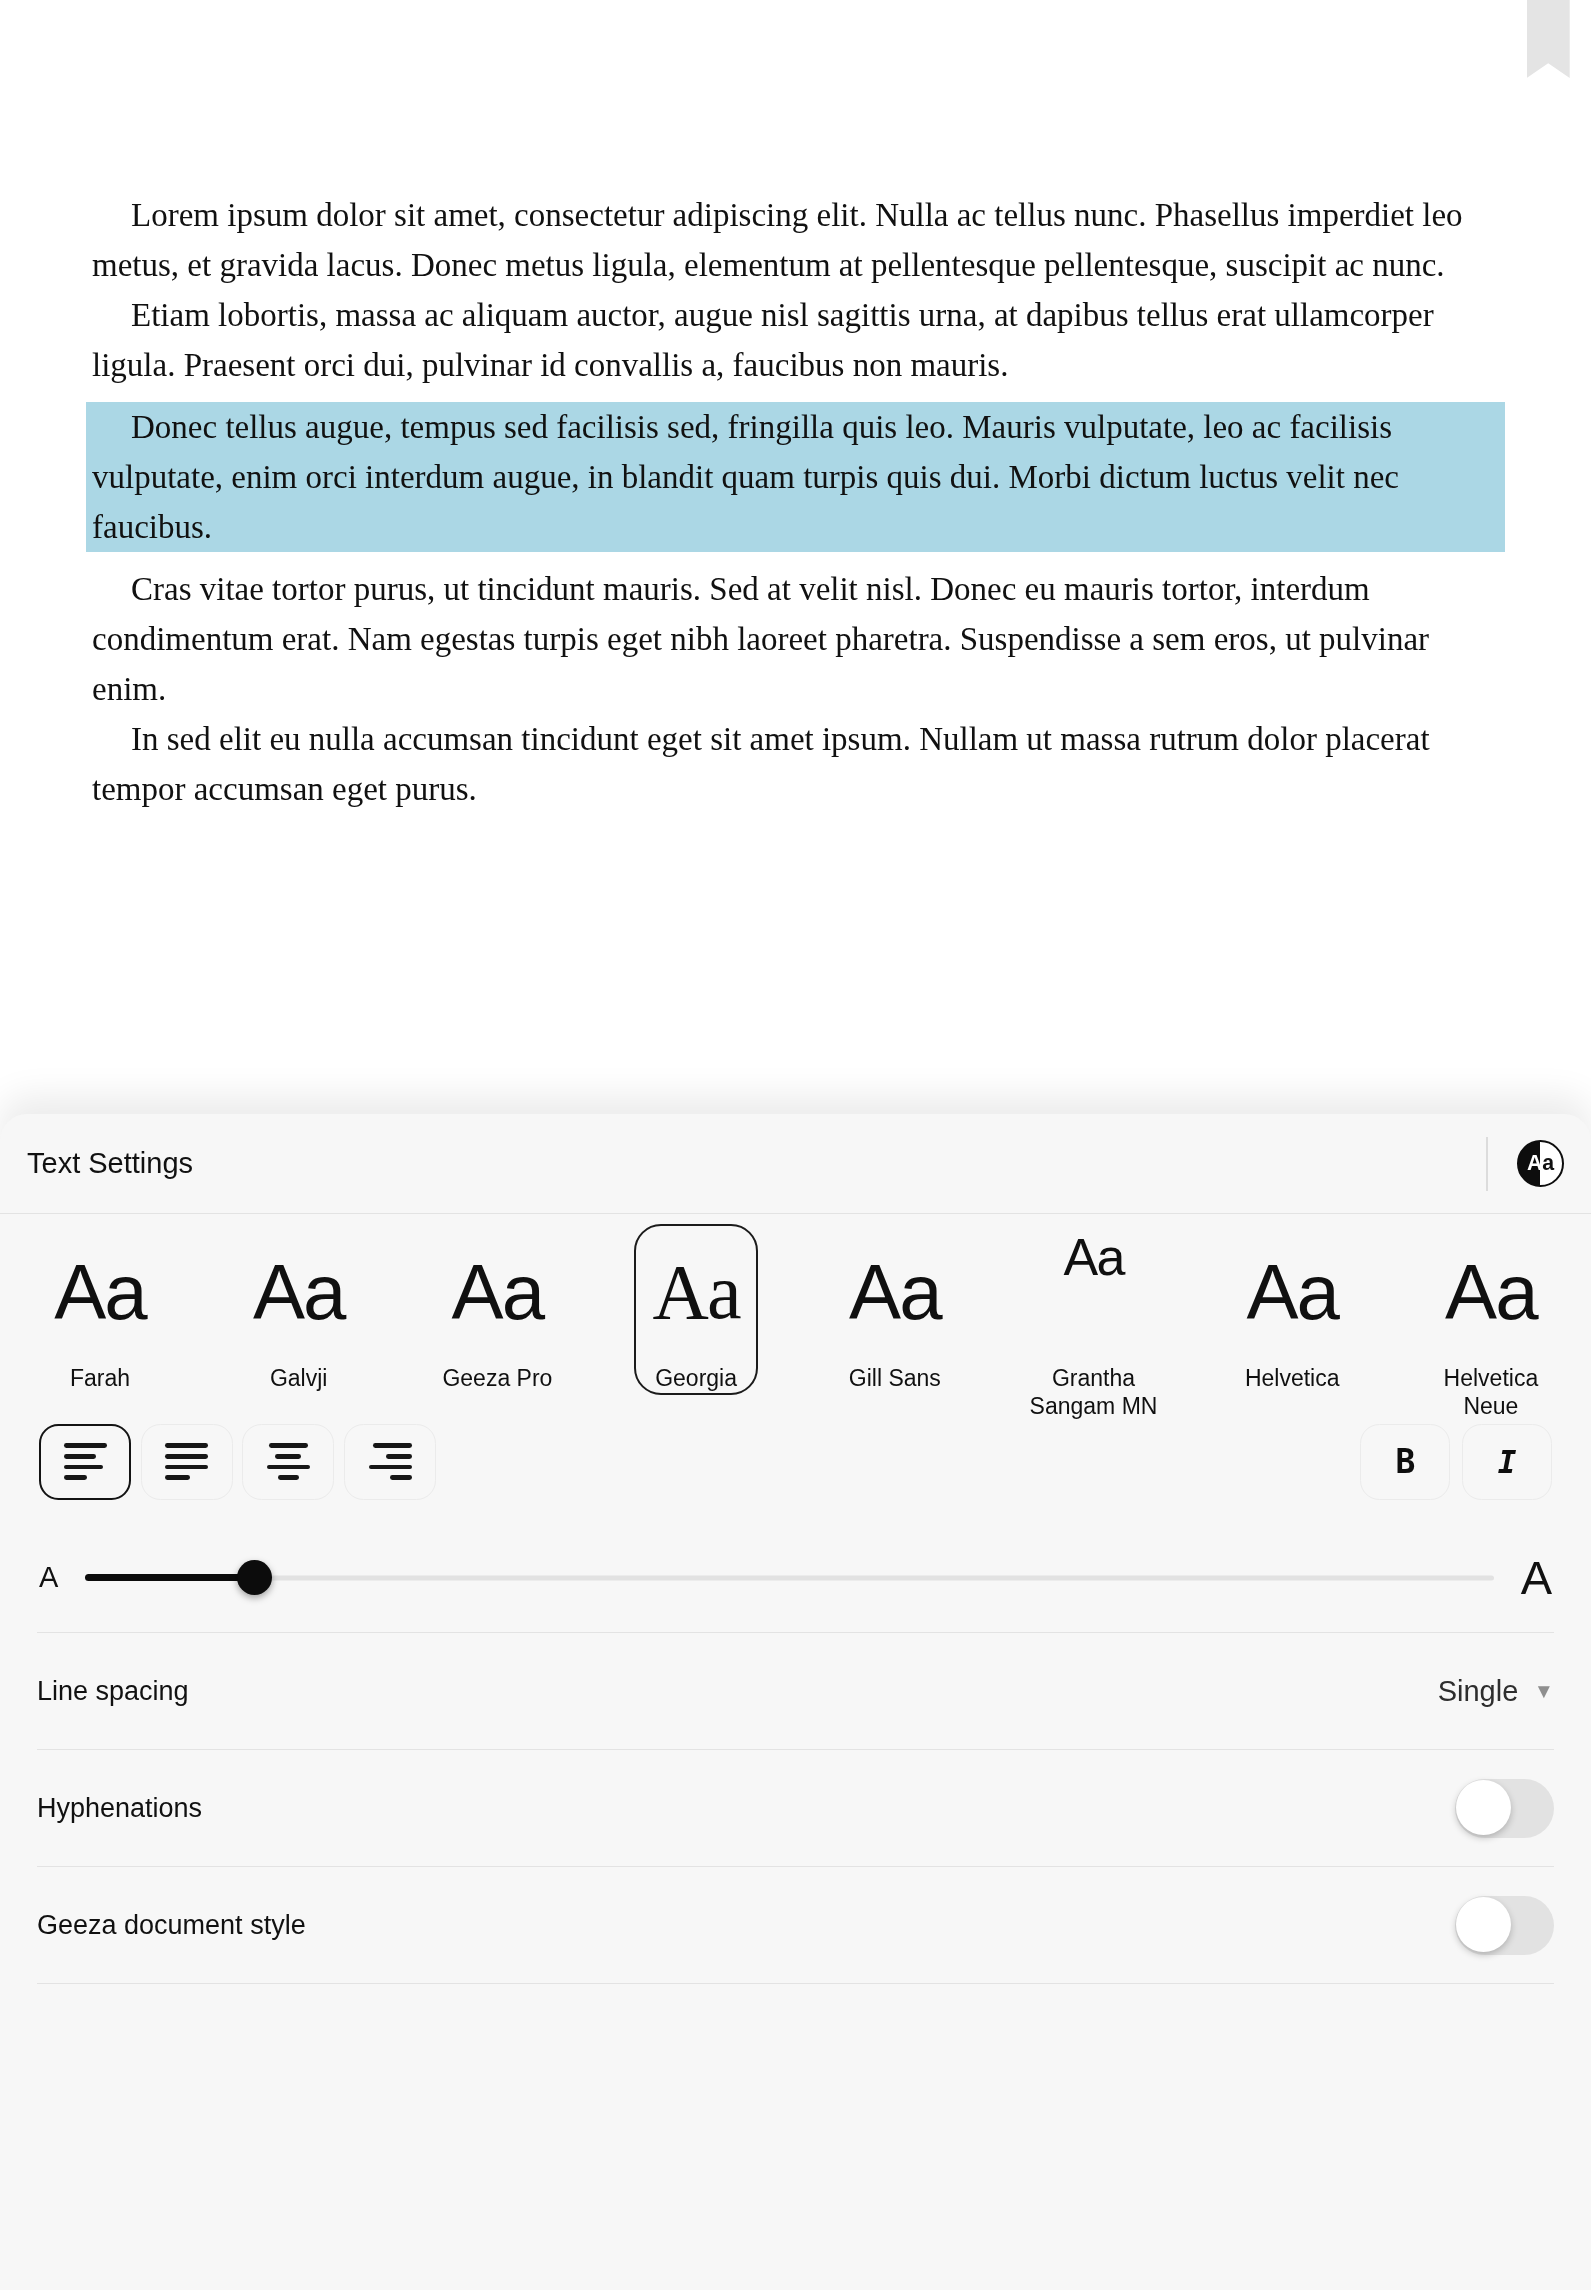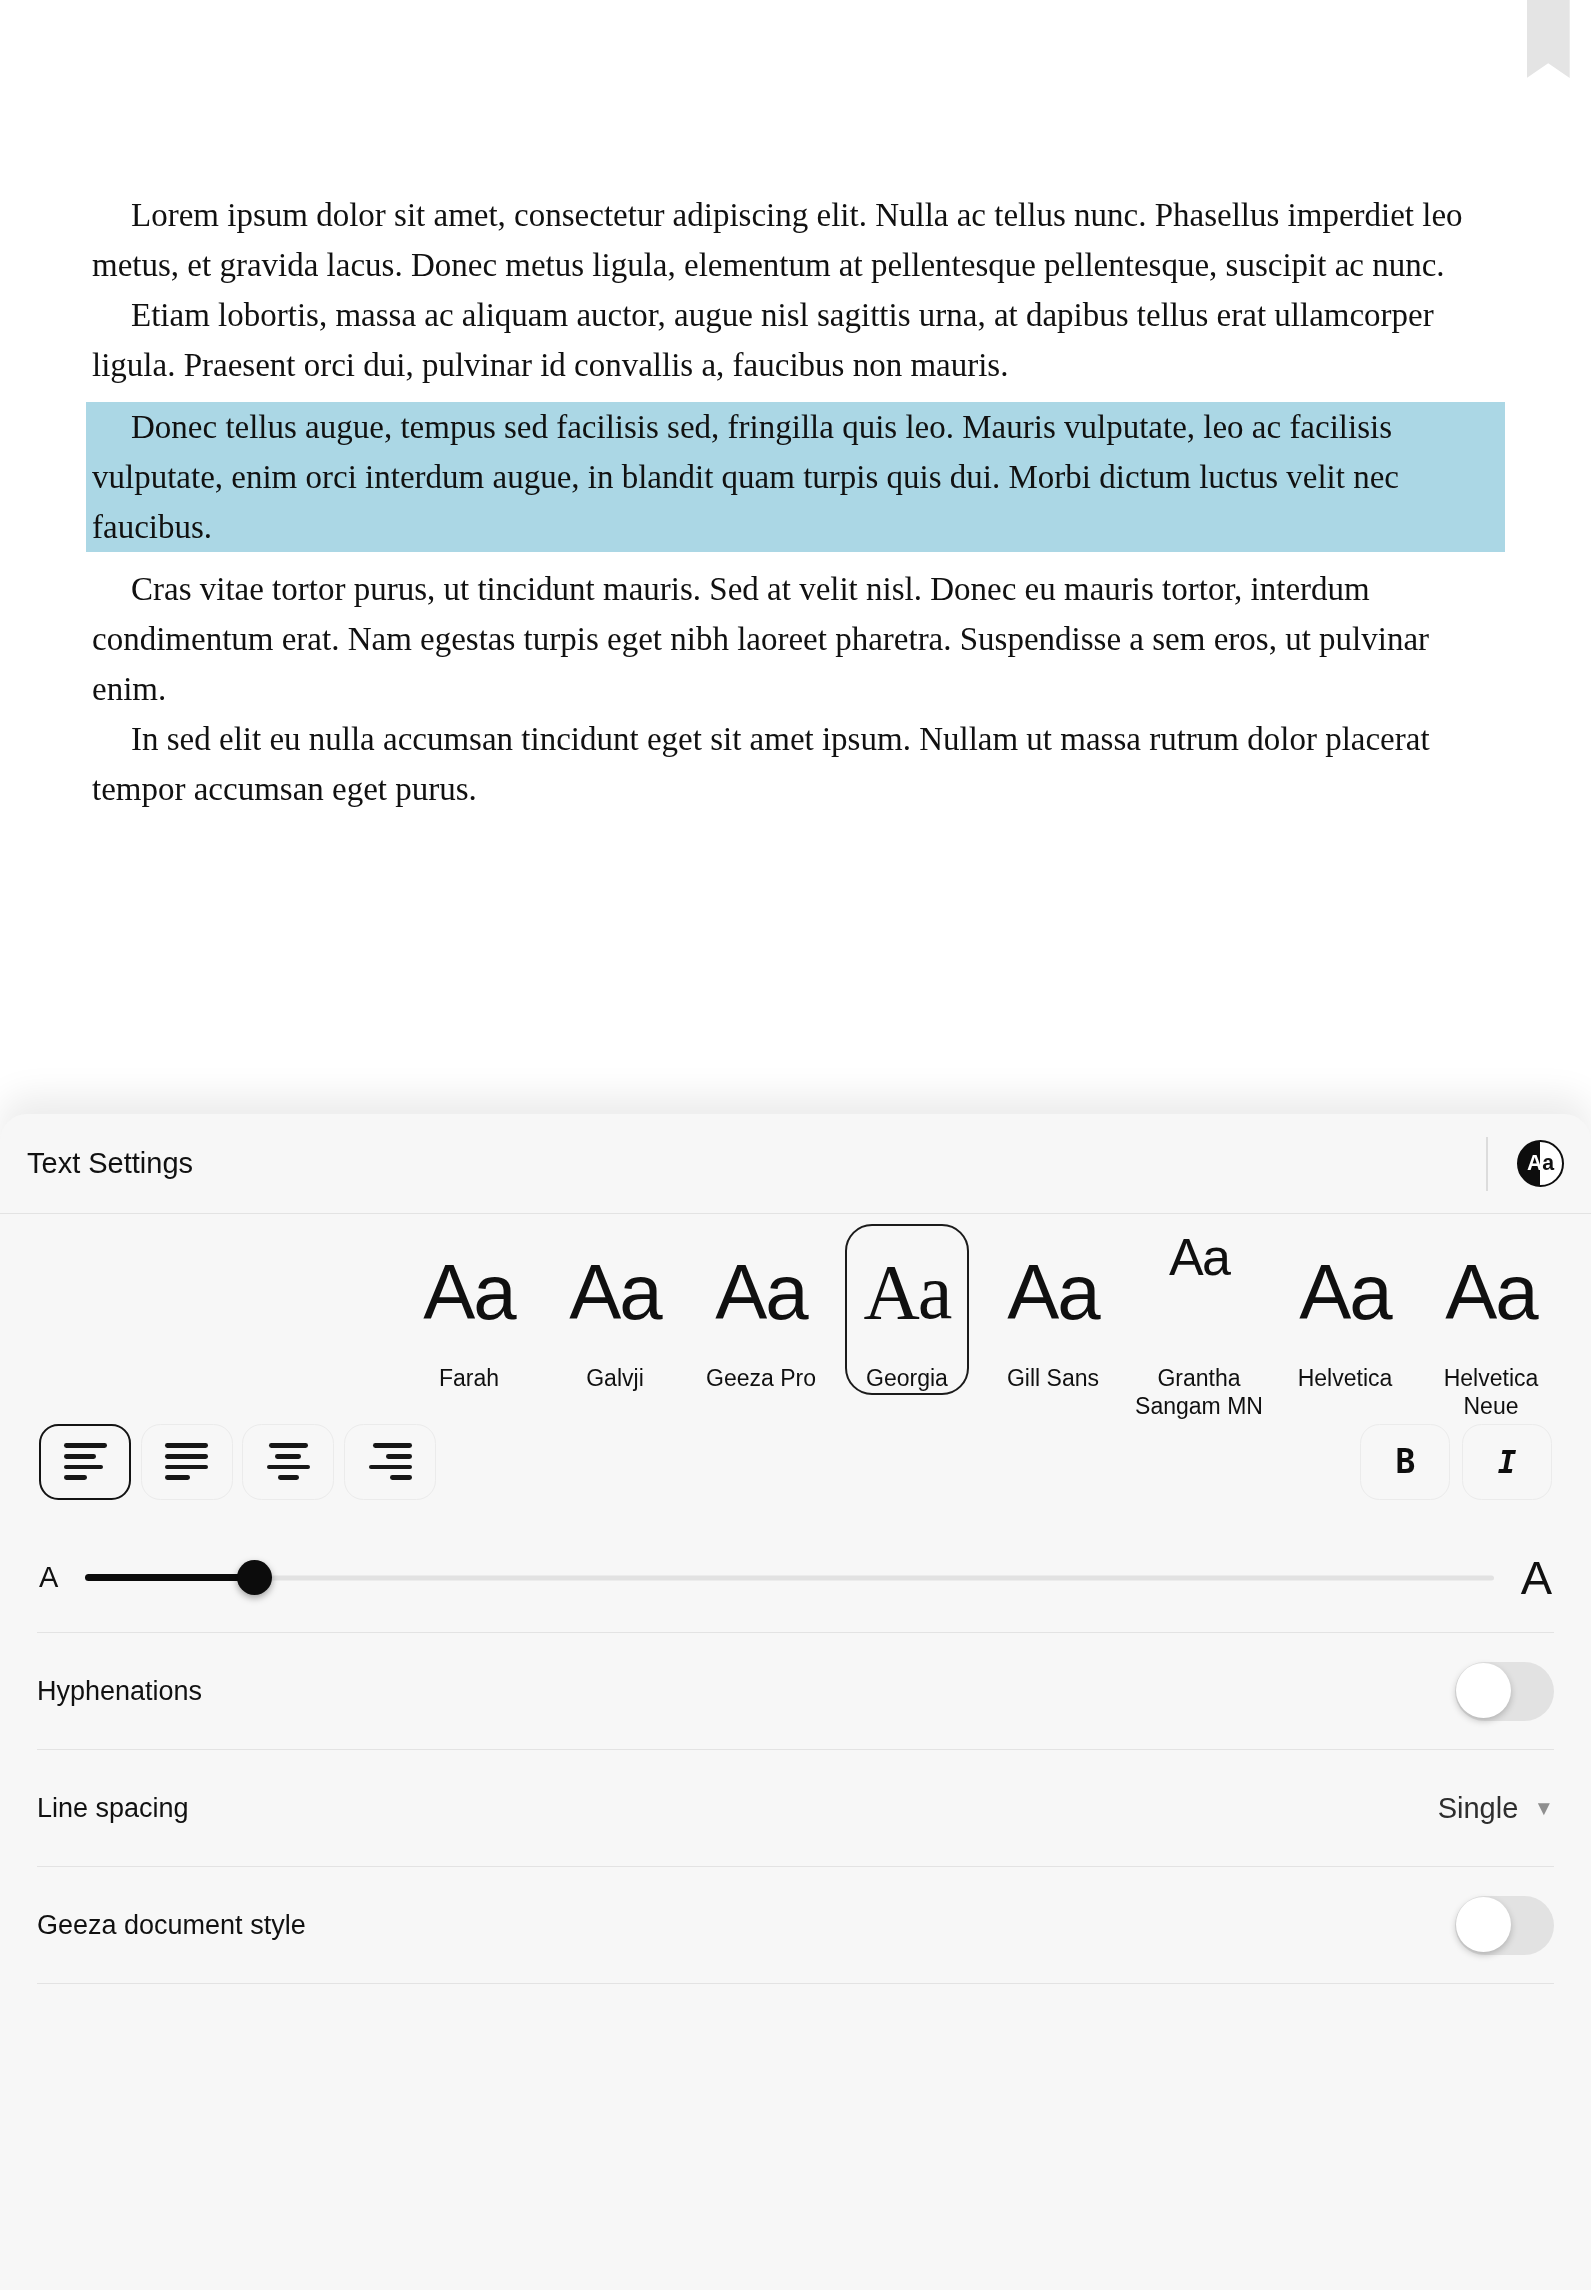--- a/index.html
+++ b/index.html
@@ -46,21 +46,21 @@
     border:2.9px solid #0d0d0d;
     background:linear-gradient(90deg,#0d0d0d 0 50%,#ffffff 50% 100%);
     display:flex; align-items:center; justify-content:center;
     font-size:21.3px; font-weight:700; cursor:pointer;
   }
   .theme-icon .ti-first { color:#ffffff; }
   .theme-icon .ti-second { color:#111; font-weight:600; }
 
   
   .fonts-row {
-    display:flex; justify-content:flex-end;
+    display:flex; justify-content:space-between;
     padding:13.6px 27px 0 27px; height:200px;
   }
   .font-item { width:146px; text-align:center; position:relative; cursor:pointer; }
   .font-item.selected::before {
     content:""; position:absolute; top:-3.9px; left:50%; transform:translateX(-50%);
     width:120px; height:167px; border:2.4px solid #1b1b1b; border-radius:27px;
   }
   .font-sample {
     height:101px; display:flex; align-items:flex-end; justify-content:center;
     font-size:78px; line-height:0.95; color:#101010; letter-spacing:-1.9px;
@@ -250,33 +250,33 @@
     <div class="slider-track">
       <div class="slider-rail"></div>
       <div class="slider-fill"></div>
       <div class="slider-thumb"></div>
     </div>
     <span class="size-a-big">A</span>
   </div>
 
   <div class="settings-list">
     <div class="setting-row">
-      <span class="row-label">Hyphenations</span>
-      <span class="toggle">
-          <span class="knob"></span>
-        </span>
-    </div>
-    <div class="setting-row">
       <span class="row-label">Line spacing</span>
       <span class="row-value">
         <span>Single</span>
         <span class="caret">▼</span>
       </span>
     </div>
     <div class="setting-row">
+      <span class="row-label">Hyphenations</span>
+      <span class="toggle">
+          <span class="knob"></span>
+        </span>
+    </div>
+    <div class="setting-row">
       <span class="row-label">Geeza document style</span>
       <span class="toggle">
           <span class="knob"></span>
         </span>
     </div>
   </div>
 
 </div>
 
 

